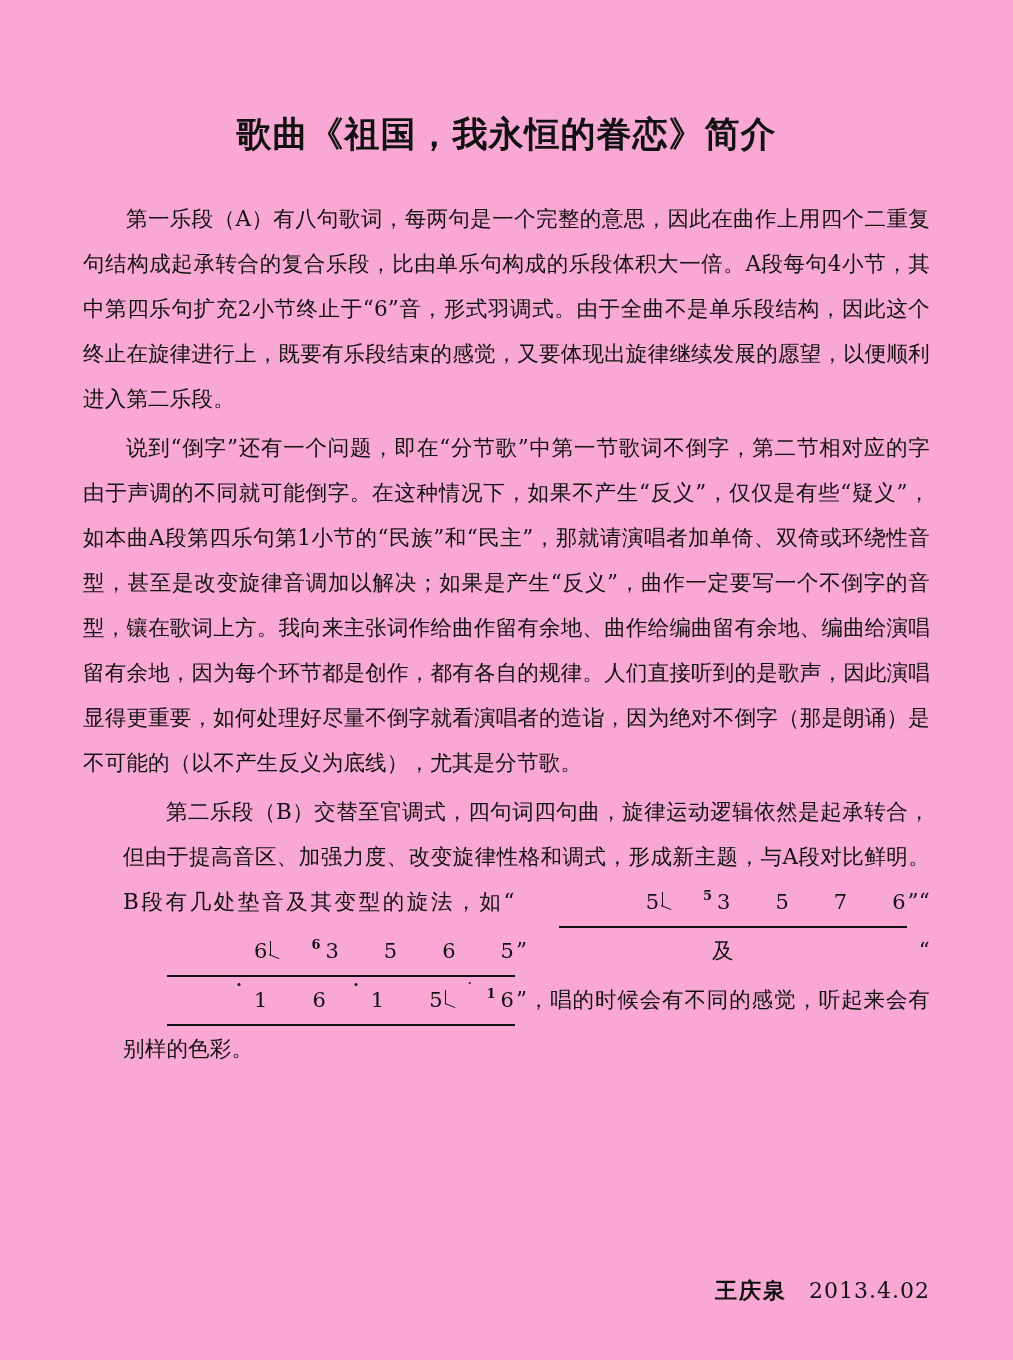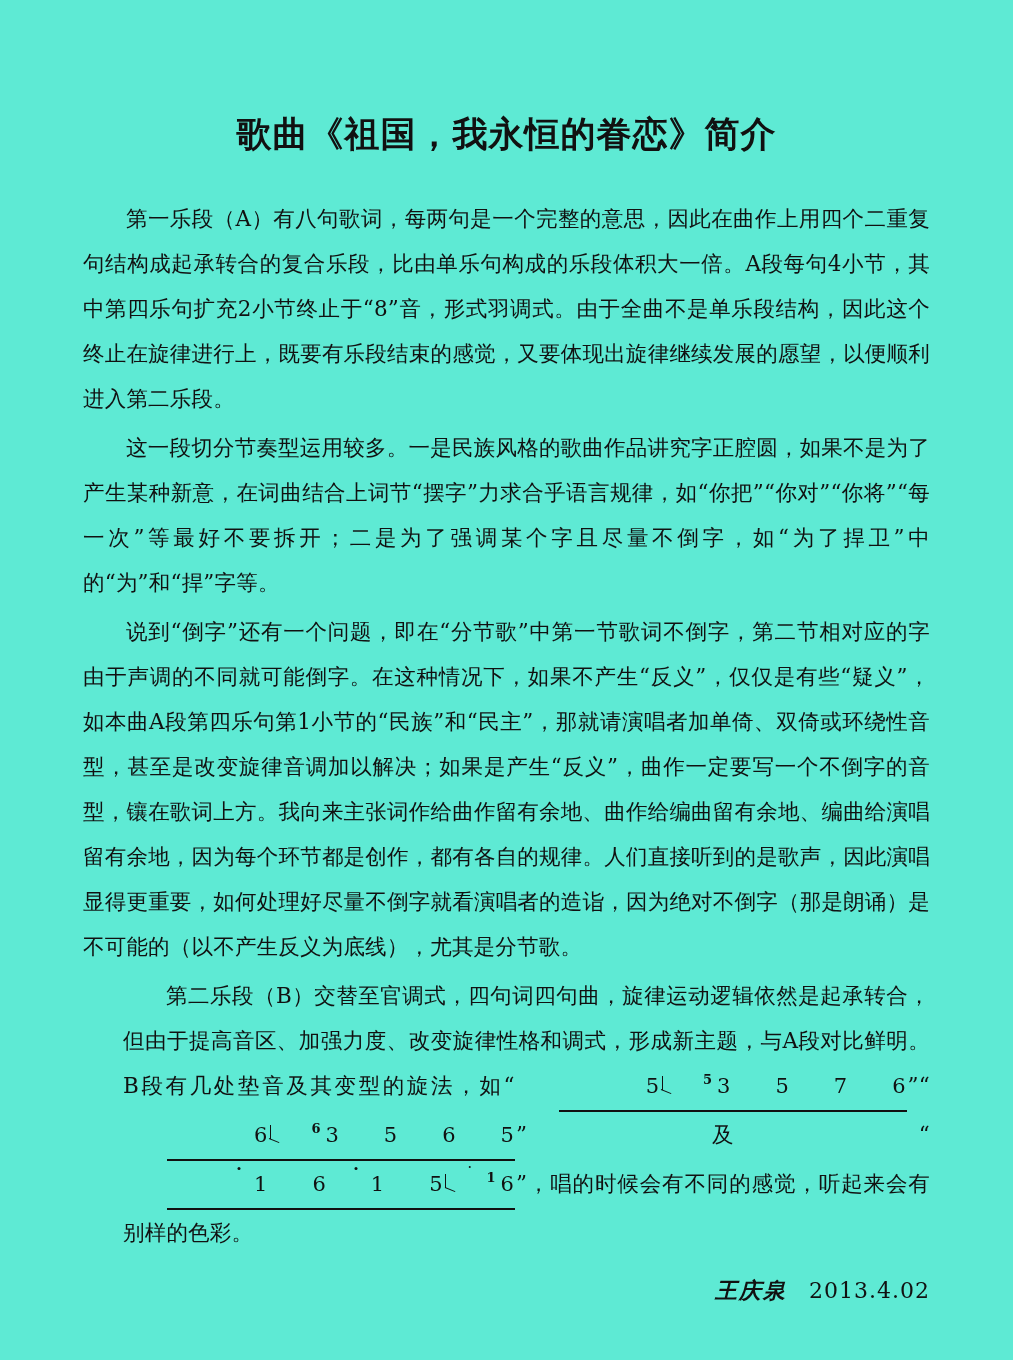--- a/index.html
+++ b/index.html
@@ -11,21 +11,21 @@
     width: 1013px;
     height: 1360px;
     font-family: "DejaVu Serif", "Liberation Serif", serif;
     color: #111111;
     overflow: hidden;
   }
   .page {
     position: relative;
     width: 1013px;
     height: 1360px;
-    background: #5eead4;
+    background: #f9a8d4;
     box-sizing: border-box;
     padding: 0 83px;
   }
   .doc-title {
     text-align: center;
     font-size: 35px;
     font-weight: bold;
     letter-spacing: 1px;
     margin: 0;
     padding-top: 112px;
@@ -139,40 +139,38 @@
     right: 83px;
     bottom: 56px;
     font-size: 22px;
     line-height: 1.2;
     white-space: nowrap;
     font-family: "DejaVu Serif", "Liberation Serif", serif;
   }
   .sig-name {
     font-weight: bold;
     letter-spacing: 2px;
-    font-style: italic;
   }
   .sig-date {
     margin-left: 22px;
     letter-spacing: 1px;
   }
 </style>
 </head>
 <body>
 
 <div class="page">
 
   <h1 class="doc-title">歌曲《祖国，我永恒的眷恋》简介</h1>
 
   <div class="body-copy">
 
 
-    <p class="para">第一乐段（A）有八句歌词，每两句是一个完整的意思，因此在曲作上用四个二重复句结构成起承转合的复合乐段，比由单乐句构成的乐段体积大一倍。A段每句4小节，其中第四乐句扩充2小节终止于“8”音，形式羽调式。由于全曲不是单乐段结构，因此这个终止在旋律进行上，既要有乐段结束的感觉，又要体现出旋律继续发展的愿望，以便顺利进入第二乐段。</p>
+    <p class="para">第一乐段（A）有八句歌词，每两句是一个完整的意思，因此在曲作上用四个二重复句结构成起承转合的复合乐段，比由单乐句构成的乐段体积大一倍。A段每句4小节，其中第四乐句扩充2小节终止于“6”音，形式羽调式。由于全曲不是单乐段结构，因此这个终止在旋律进行上，既要有乐段结束的感觉，又要体现出旋律继续发展的愿望，以便顺利进入第二乐段。</p>
 
-    <p class="para">这一段切分节奏型运用较多。一是民族风格的歌曲作品讲究字正腔圆，如果不是为了产生某种新意，在词曲结合上词节“摆字”力求合乎语言规律，如“你把”“你对”“你将”“每一次”等最好不要拆开；二是为了强调某个字且尽量不倒字，如“为了捍卫”中的“为”和“捍”字等。</p>
 
     <p class="para">说到“倒字”还有一个问题，即在“分节歌”中第一节歌词不倒字，第二节相对应的字由于声调的不同就可能倒字。在这种情况下，如果不产生“反义”，仅仅是有些“疑义”，如本曲A段第四乐句第1小节的“民族”和“民主”，那就请演唱者加单倚、双倚或环绕性音型，甚至是改变旋律音调加以解决；如果是产生“反义”，曲作一定要写一个不倒字的音型，镶在歌词上方。我向来主张词作给曲作留有余地、曲作给编曲留有余地、编曲给演唱留有余地，因为每个环节都是创作，都有各自的规律。人们直接听到的是歌声，因此演唱显得更重要，如何处理好尽量不倒字就看演唱者的造诣，因为绝对不倒字（那是朗诵）是不可能的（以不产生反义为底线），尤其是分节歌。</p>
 
     <p class="para"><span>第二乐段（B）交替至官调式，四句词四句曲，旋律运动逻辑依然是起承转合，但由于提高音区、加强力度、改变旋律性格和调式，形成新主题，与A段对比鲜明。B段有几处垫音及其变型的旋法，如“</span><span class="jianpu" id="notation-1"><span class="jp-beam"><span class="jp-note">5</span><span class="jp-grace"><span class="jp-grace-num">5</span><span class="jp-grace-stem"></span><span class="jp-grace-slash"></span></span><span class="jp-note">3</span><span class="jp-note">5</span><span class="jp-note">7</span><span class="jp-note">6</span></span></span><span>”“</span><span class="jianpu" id="notation-2"><span class="jp-beam"><span class="jp-note">6</span><span class="jp-grace"><span class="jp-grace-num">6</span><span class="jp-grace-stem"></span><span class="jp-grace-slash"></span></span><span class="jp-note">3</span><span class="jp-note">5</span><span class="jp-note">6</span><span class="jp-note">5</span></span></span><span>”及“</span><span class="jianpu" id="notation-3"><span class="jp-beam"><span class="jp-note jp-dot-above">1</span><span class="jp-note">6</span><span class="jp-note jp-dot-above">1</span><span class="jp-note">5</span><span class="jp-grace"><span class="jp-grace-num hi">1</span><span class="jp-grace-stem"></span><span class="jp-grace-slash"></span></span><span class="jp-note">6</span></span></span><span>”，唱的时候会有不同的感觉，听起来会有别样的色彩。</span></p>
 
   </div>
 
   <div class="signature">
     <span class="sig-name">王庆泉</span><span class="sig-date">2013.4.02</span>
   </div>

